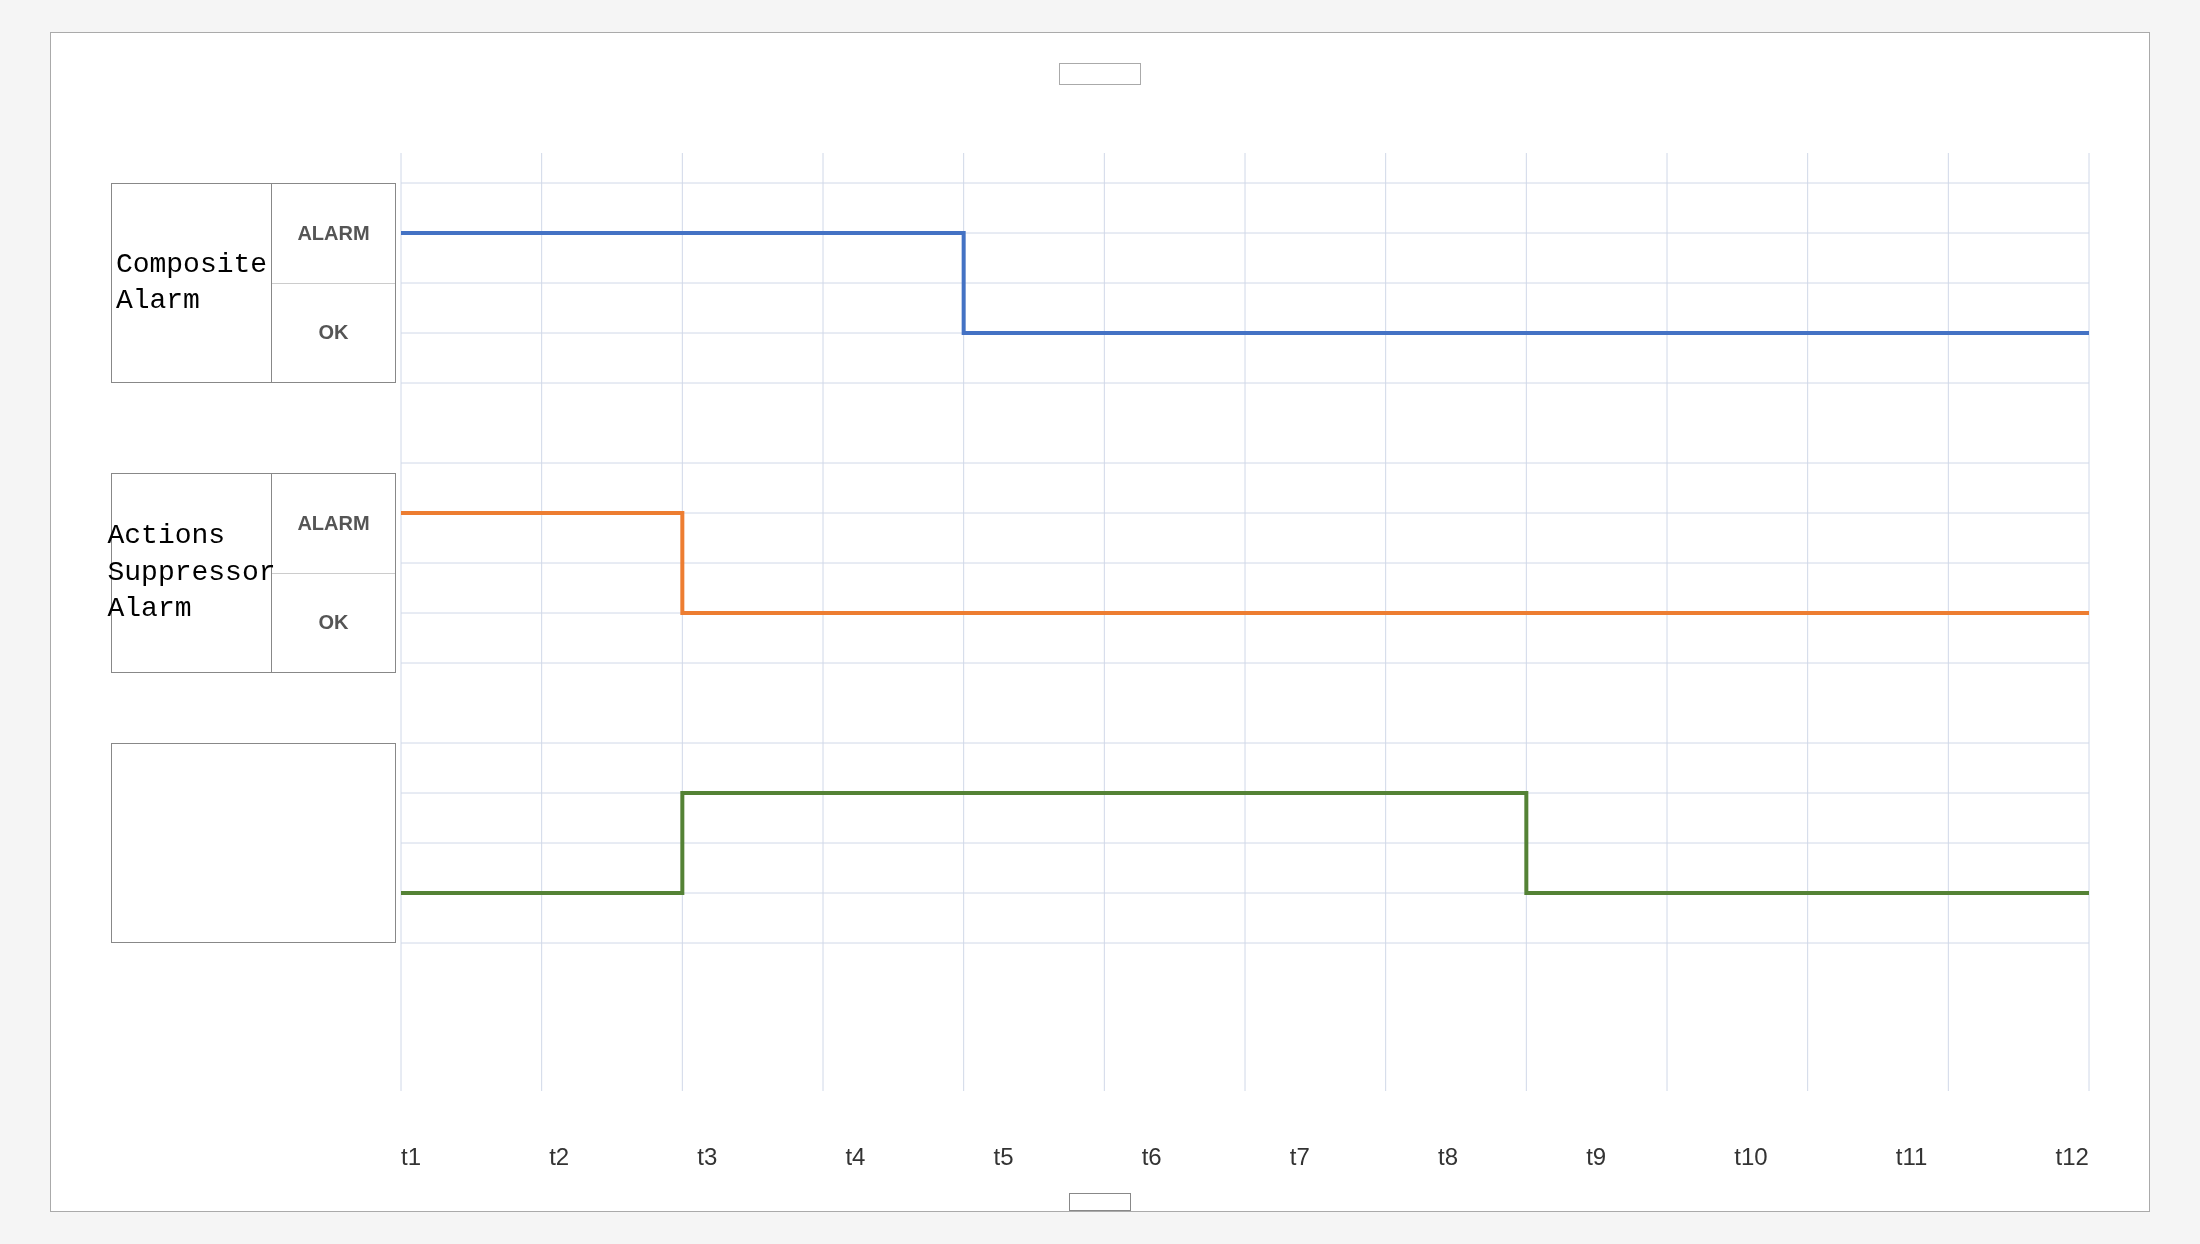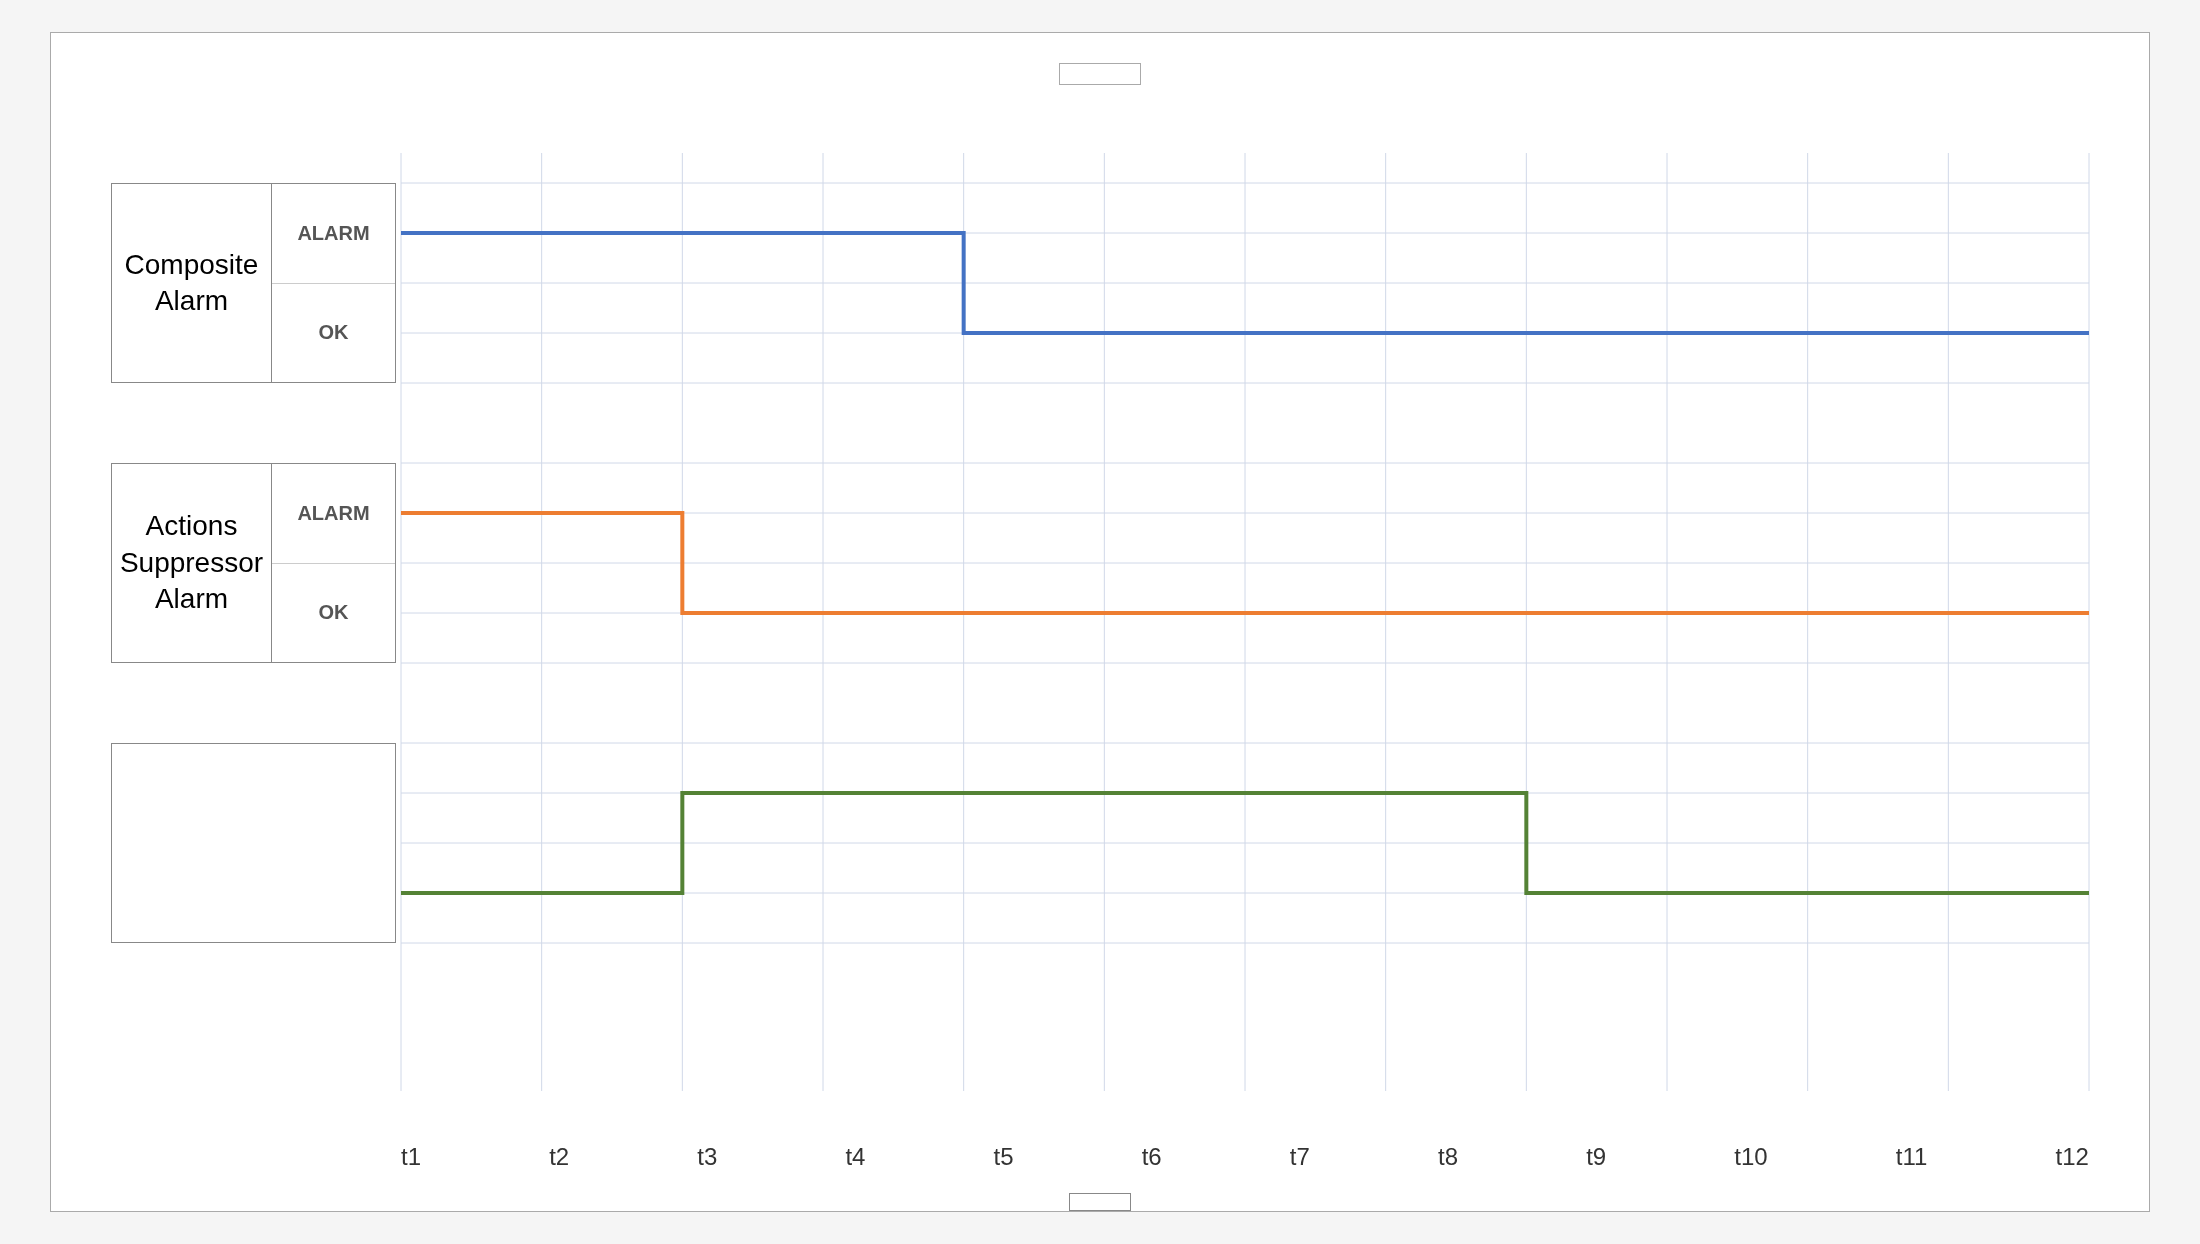--- a/index.html
+++ b/index.html
@@ -48,22 +48,23 @@
       display: flex;
     }
     .row-label {
       width: 160px;
       display: flex;
       align-items: center;
       justify-content: center;
       font-size: 28px;
       border-right: 1.5px solid #888;
       padding: 10px;
-      text-align: center;
+      text-align: left;
       line-height: 1.3;
+      font-family: Liberation Mono, monospace;
     }
     .row-states {
       display: flex;
       flex-direction: column;
       flex: 1;
     }
     .row-state {
       flex: 1;
       display: flex;
       align-items: center;
@@ -150,21 +151,21 @@
       </svg>
 
     <div class="row-box" style="top: 30px; height: 200px;">
       <div class="row-label">Composite<br>Alarm</div>
       <div class="row-states">
         <div class="row-state">ALARM</div>
         <div class="row-state">OK</div>
       </div>
     </div>
 
-    <div class="row-box" style="top: 310px; height: 200px;">
+    <div class="row-box" style="top: 320px; height: 200px;">
       <div class="row-label">Actions<br>Suppressor<br>Alarm</div>
       <div class="row-states">
         <div class="row-state">ALARM</div>
         <div class="row-state">OK</div>
       </div>
     </div>
 
     <div class="row-box" style="top: 590px; height: 200px;">
     </div>
 

